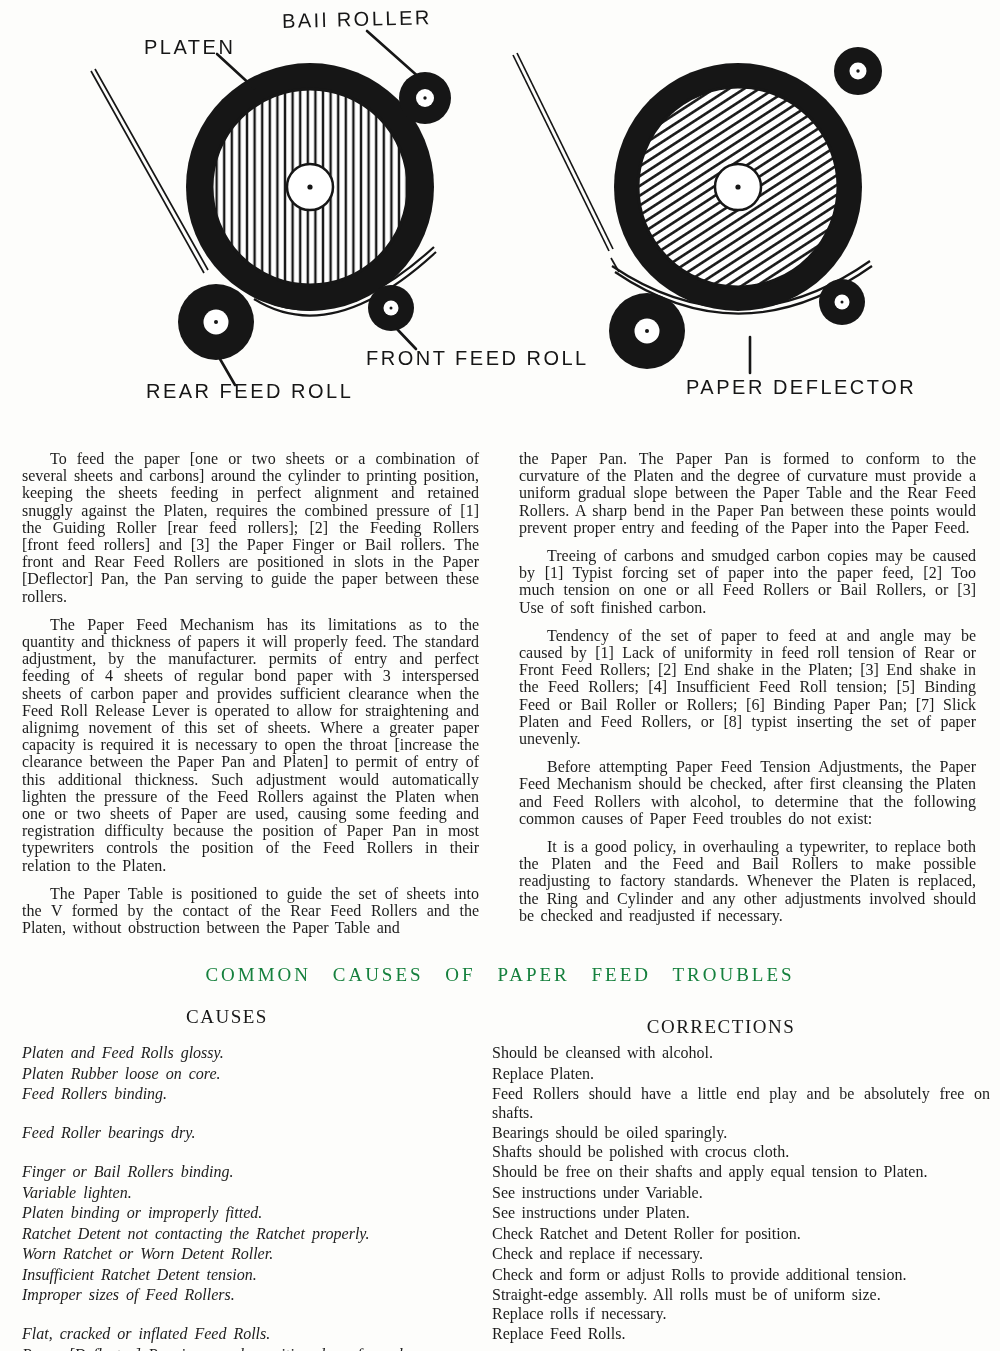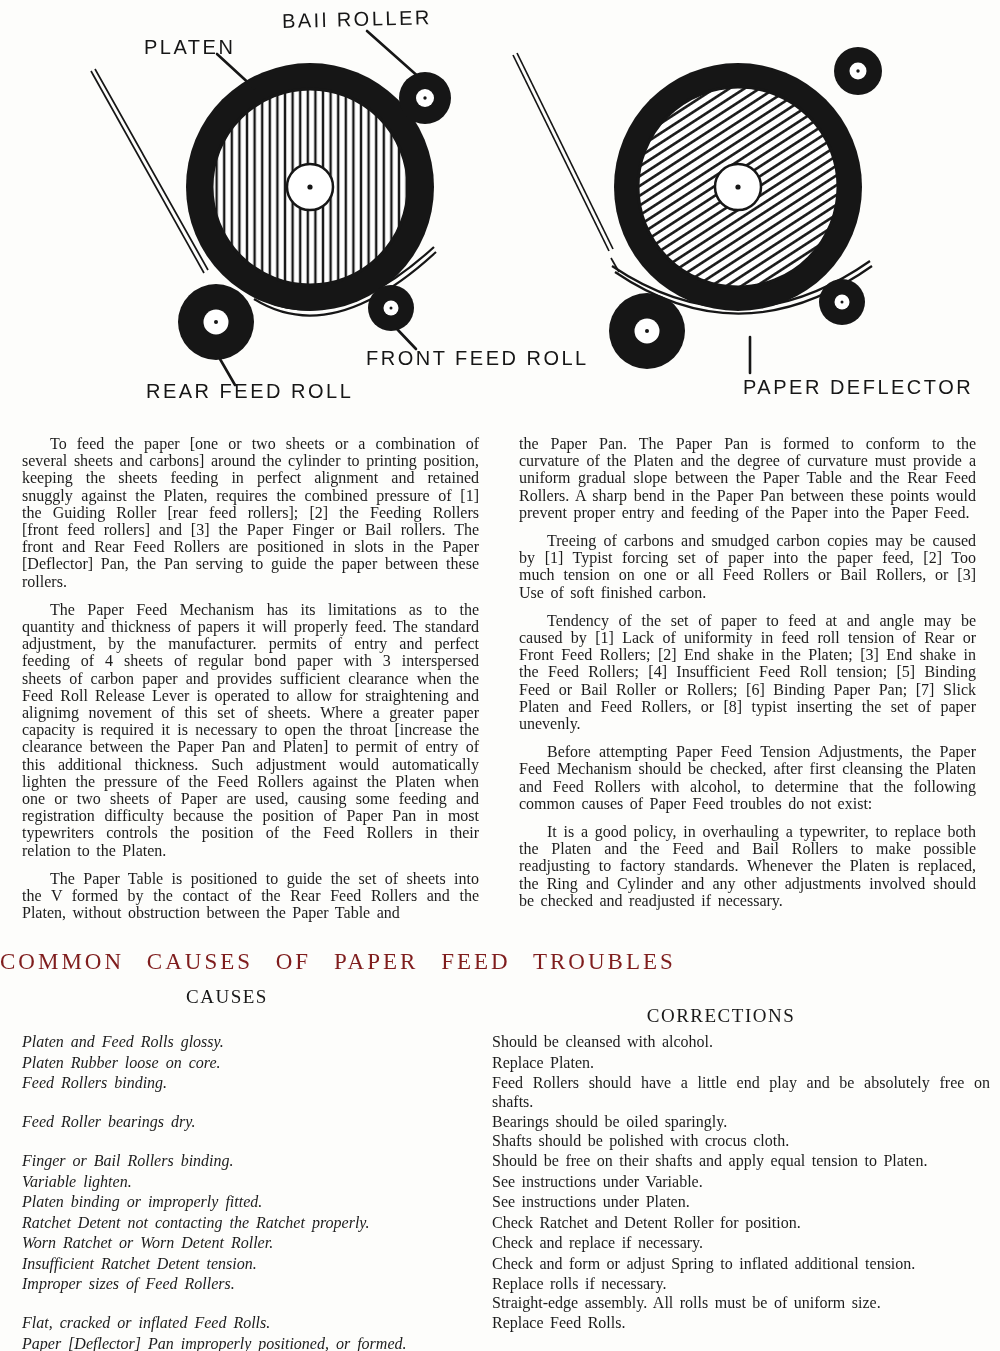--- a/index.html
+++ b/index.html
@@ -16,44 +16,44 @@
   .diagram-area svg{position:absolute;left:0;top:0;}
   .dlabel{
     position:absolute;
     font-family:"Liberation Sans", sans-serif;
     font-size:20px;
     letter-spacing:2.5px;
     color:#161616;
     white-space:nowrap;
   }
   
-  .cols{display:flex;gap:40px;padding:0 24px 0 22px;margin-top:3px;}
+  .cols{display:flex;gap:40px;padding:0 24px 0 22px;margin-top:18px;}
   .col{width:470px;}
   .col p{
     margin:0 0 11px 0;
     font-size:16px;
     line-height:17.2px;
     text-align:justify;
     text-indent:28px;
     word-spacing:2.5px;
   }
   .col p.no-indent{text-indent:0;}
   
   .tbl-title{
     margin-top:17px;
-    text-align:left;
-    font-size:23px;
+    text-align:center;
+    font-size:19px;
     letter-spacing:3px;
     word-spacing:14px;
-    color:#7f1d1d;
+    color:#15803d;
   }
   .tbl-head{display:flex;margin-top:11px;padding:0 10px 0 22px;}
   .tbl-head .h-cause{
     width:470px;flex:none;text-align:center;
-    padding-right:60px;box-sizing:border-box;
+    padding-right:60px;box-sizing:border-box;margin-top:9px;
   }
   .tbl-head .h-corr{
     flex:1;text-align:center;
     padding-right:40px;box-sizing:border-box;margin-top:19px;
   }
   .tbl-head div{font-size:19px;letter-spacing:1.5px;color:#191919;}
   .tbl-rows{margin-top:6px;}
   .t-row{display:flex;padding:0 10px 0 22px;margin-bottom:2px;}
   .t-cause{
     width:470px;flex:none;box-sizing:border-box;
@@ -156,21 +156,21 @@
         <g stroke="#161616" stroke-width="2.6" stroke-linecap="round">
           <line x1="750" y1="337" x2="750" y2="373"></line>
         </g>
       </g>
     </svg>
 
     <div class="dlabel" style="left:144px;top:36px">PLATEN</div>
     <div class="dlabel" style="left:282px;top:8px;transform:rotate(-1.5deg)">BAIl ROLLER</div>
     <div class="dlabel" style="left:366px;top:347px">FRONT FEED ROLL</div>
     <div class="dlabel" style="left:146px;top:380px">REAR FEED ROLL</div>
-    <div class="dlabel" style="left:743px;top:376px">PAPER DEFLECTOR</div>
+    <div class="dlabel" style="left:686px;top:376px">PAPER DEFLECTOR</div>
   </div>
 
   <div class="cols">
     <div class="col">
       <p>To feed the paper [one or two sheets or a combination of several sheets and carbons] around the cylinder to printing position, keeping the sheets feeding in perfect alignment and retained snuggly against the Platen, requires the combined pressure of [1] the Guiding Roller [rear feed rollers]; [2] the Feeding Rollers [front feed rollers] and [3] the Paper Finger or Bail rollers.  The front and Rear Feed Rollers are positioned in slots in the Paper [Deflector] Pan, the Pan serving to guide the paper between these rollers.</p>
       <p>The Paper Feed Mechanism has its limitations as to the quantity and thickness of papers it will properly feed.  The standard adjustment, by the manufacturer. permits of entry and perfect feeding of 4 sheets of regular bond paper with 3 interspersed sheets of carbon paper and provides sufficient clearance when the Feed Roll Release Lever is operated to allow for straightening and alignimg novement of this set of sheets.  Where a greater paper capacity is required it is necessary to open the throat [increase the clearance between the Paper Pan and Platen] to permit of entry of this additional thickness.  Such adjustment would automatically lighten the pressure of the Feed Rollers against the Platen when one or two sheets of Paper are used, causing some feeding and registration difficulty because the position of Paper Pan in most typewriters controls the position of the Feed Rollers in their relation to the Platen.</p>
       <p>The Paper Table is positioned to guide the set of sheets into the V formed by the contact of the Rear Feed Rollers and the Platen, without obstruction between the Paper Table and</p>
     </div>
     <div class="col">
       <p class="no-indent">the Paper Pan.  The Paper Pan is formed to conform to the curvature of the Platen and the degree of curvature must provide a uniform gradual slope between the Paper Table and the Rear Feed Rollers.  A sharp bend in the Paper Pan between these points would prevent proper entry and feeding of the Paper into the Paper Feed.</p>
@@ -250,29 +250,29 @@
     <div class="t-row">
       <div class="t-cause">Worn Ratchet or Worn Detent Roller.</div>
       <div class="t-corr">
         <div class="corr-line">Check and replace if necessary.</div>
       </div>
     </div>
 
     <div class="t-row">
       <div class="t-cause">Insufficient Ratchet Detent tension.</div>
       <div class="t-corr">
-        <div class="corr-line">Check and form or adjust Spring to inflated additional tension.</div>
+        <div class="corr-line">Check and form or adjust Rolls to provide additional tension.</div>
       </div>
     </div>
 
     <div class="t-row">
       <div class="t-cause">Improper sizes of Feed Rollers.</div>
       <div class="t-corr">
+        <div class="corr-line">Straight-edge assembly.  All rolls must be of uniform size.</div>
         <div class="corr-line">Replace rolls if necessary.</div>
-        <div class="corr-line">Straight-edge assembly.  All rolls must be of uniform size.</div>
       </div>
     </div>
 
     <div class="t-row">
       <div class="t-cause">Flat, cracked or inflated Feed Rolls.</div>
       <div class="t-corr">
         <div class="corr-line">Replace Feed Rolls.</div>
       </div>
     </div>
 

